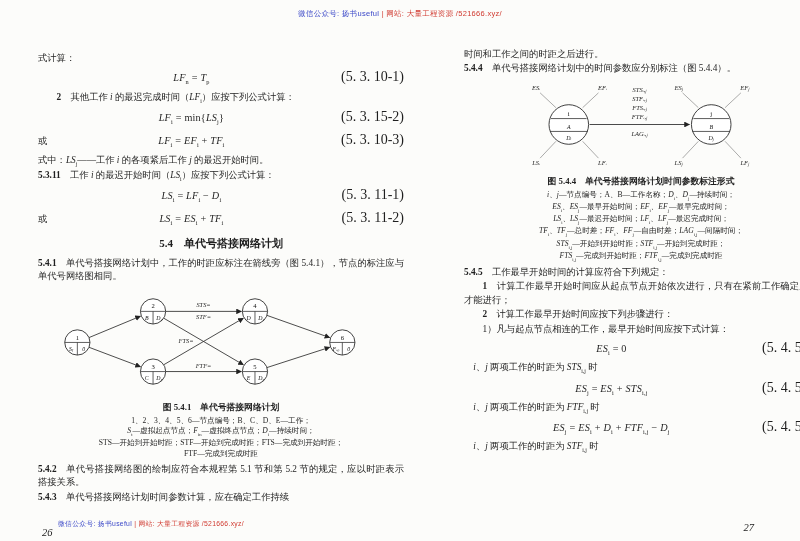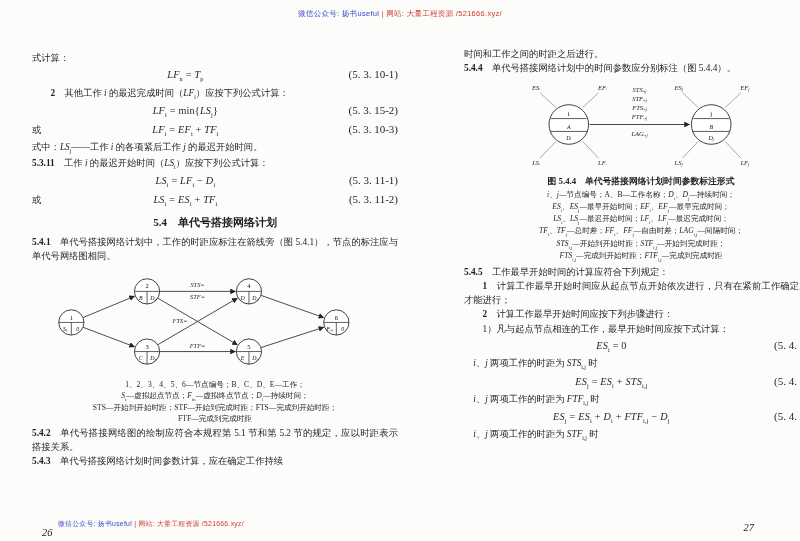--- a/index.html
+++ b/index.html
@@ -9,35 +9,35 @@
     font-family:"Liberation Serif","DejaVu Serif",serif; color:#1f1f1f;
   }
   .watermark { position:absolute; font-family:"Liberation Sans","DejaVu Sans",sans-serif;
     font-size:7.5px; letter-spacing:0.3px; white-space:nowrap; }
   .watermark-top { top:9px; left:50%; transform:translateX(-50%); }
   .watermark-bottom { bottom:12px; left:58px; font-size:6.8px; }
   .wm-blue { color:#3b48c8; }
   .wm-red { color:#d03a30; }
 
   .col { position:absolute; font-size:9.3px; line-height:1.45; text-align:justify; }
-  .col-left  { left:32px;  top:52px; width:366px; height:472px; overflow:hidden; }
+  .col-left  { left:38px;  top:52px; width:366px; height:472px; overflow:hidden; }
   .col-right { left:436px; top:48px; width:354px; height:476px; overflow:hidden;margin-left:28px; }
 
   .line { margin:0 0 1px 0; }
   .para-clause { margin:0 0 1px 0; text-indent:0; }
   .para-item { margin:0 0 1px 0; text-indent:2em; }
   .para-step { margin:0 0 1px 0; text-indent:2em; }
   .para-cond { margin:0 0 1px 0; text-indent:1em; }
   b { font-weight:bold; }
   sub { font-size:0.62em; }
 
   .formula-row { display:flex; align-items:baseline; margin:2px 0 3px 0; }
   .formula-lead { width:1.6em; flex:none; }
   .formula { flex:1; text-align:center; font-size:10.2px; letter-spacing:0.2px; }
-  .eqnum { width:74px; flex:none; text-align:right; font-size:11px; }
+  .eqnum { width:74px; flex:none; text-align:right; font-size:14px; }
 
   .section-heading { text-align:center; font-weight:bold; font-size:11px; margin:7px 0 5px 0; }
   .figure-wrap { text-align:center; margin:3px 0 1px 0; }
   .fig-caption { text-align:center; font-weight:bold; font-size:8.8px; margin:1px 0 2px 0; }
   .legend { text-align:center; font-size:7.6px; line-height:1.4; margin-bottom:3px; }
   .legend div { white-space:nowrap; }
 
   .pagenum { position:absolute; font-style:italic; font-size:10.5px; color:#222; }
   .pagenum-left  { left:42px;  bottom:3px; }
   .pagenum-right { right:46px; bottom:8px; }
@@ -175,20 +175,21 @@
           <circle class="node-circle" cx="295" cy="58" r="13"></circle>
           <line class="chord" x1="282" y1="58" x2="308" y2="58"></line>
           <line class="chord" x1="295" y1="58" x2="295" y2="71"></line>
           <text class="nnum" x="295" y="55">6</text>
           <text class="nname" x="288.5" y="67">Fᵢₙ</text>
           <text class="ndur" x="301.5" y="67">0</text>
         </g>
       </svg>
     </div>
 
+    <p class="fig-caption">图 5.4.1　单代号搭接网络计划</p>
     <div class="legend">
       <div>1、2、3、4、5、6—节点编号；B、C、D、E—工作；</div>
       <div><i>S</i><sub>t</sub>—虚拟起点节点；<i>F</i><sub>in</sub>—虚拟终点节点；<i>D</i><sub>i</sub>—持续时间；</div>
       <div>STS—开始到开始时距；STF—开始到完成时距；FTS—完成到开始时距；</div>
       <div>FTF—完成到完成时距</div>
     </div>
 
     <p class="line para-clause"><b>5.4.2</b>　单代号搭接网络图的绘制应符合本规程第 5.1 节和第 5.2 节的规定，应以时距表示搭接关系。</p>
     <p class="line para-clause"><b>5.4.3</b>　单代号搭接网络计划时间参数计算，应在确定工作持续</p>
   </div>

